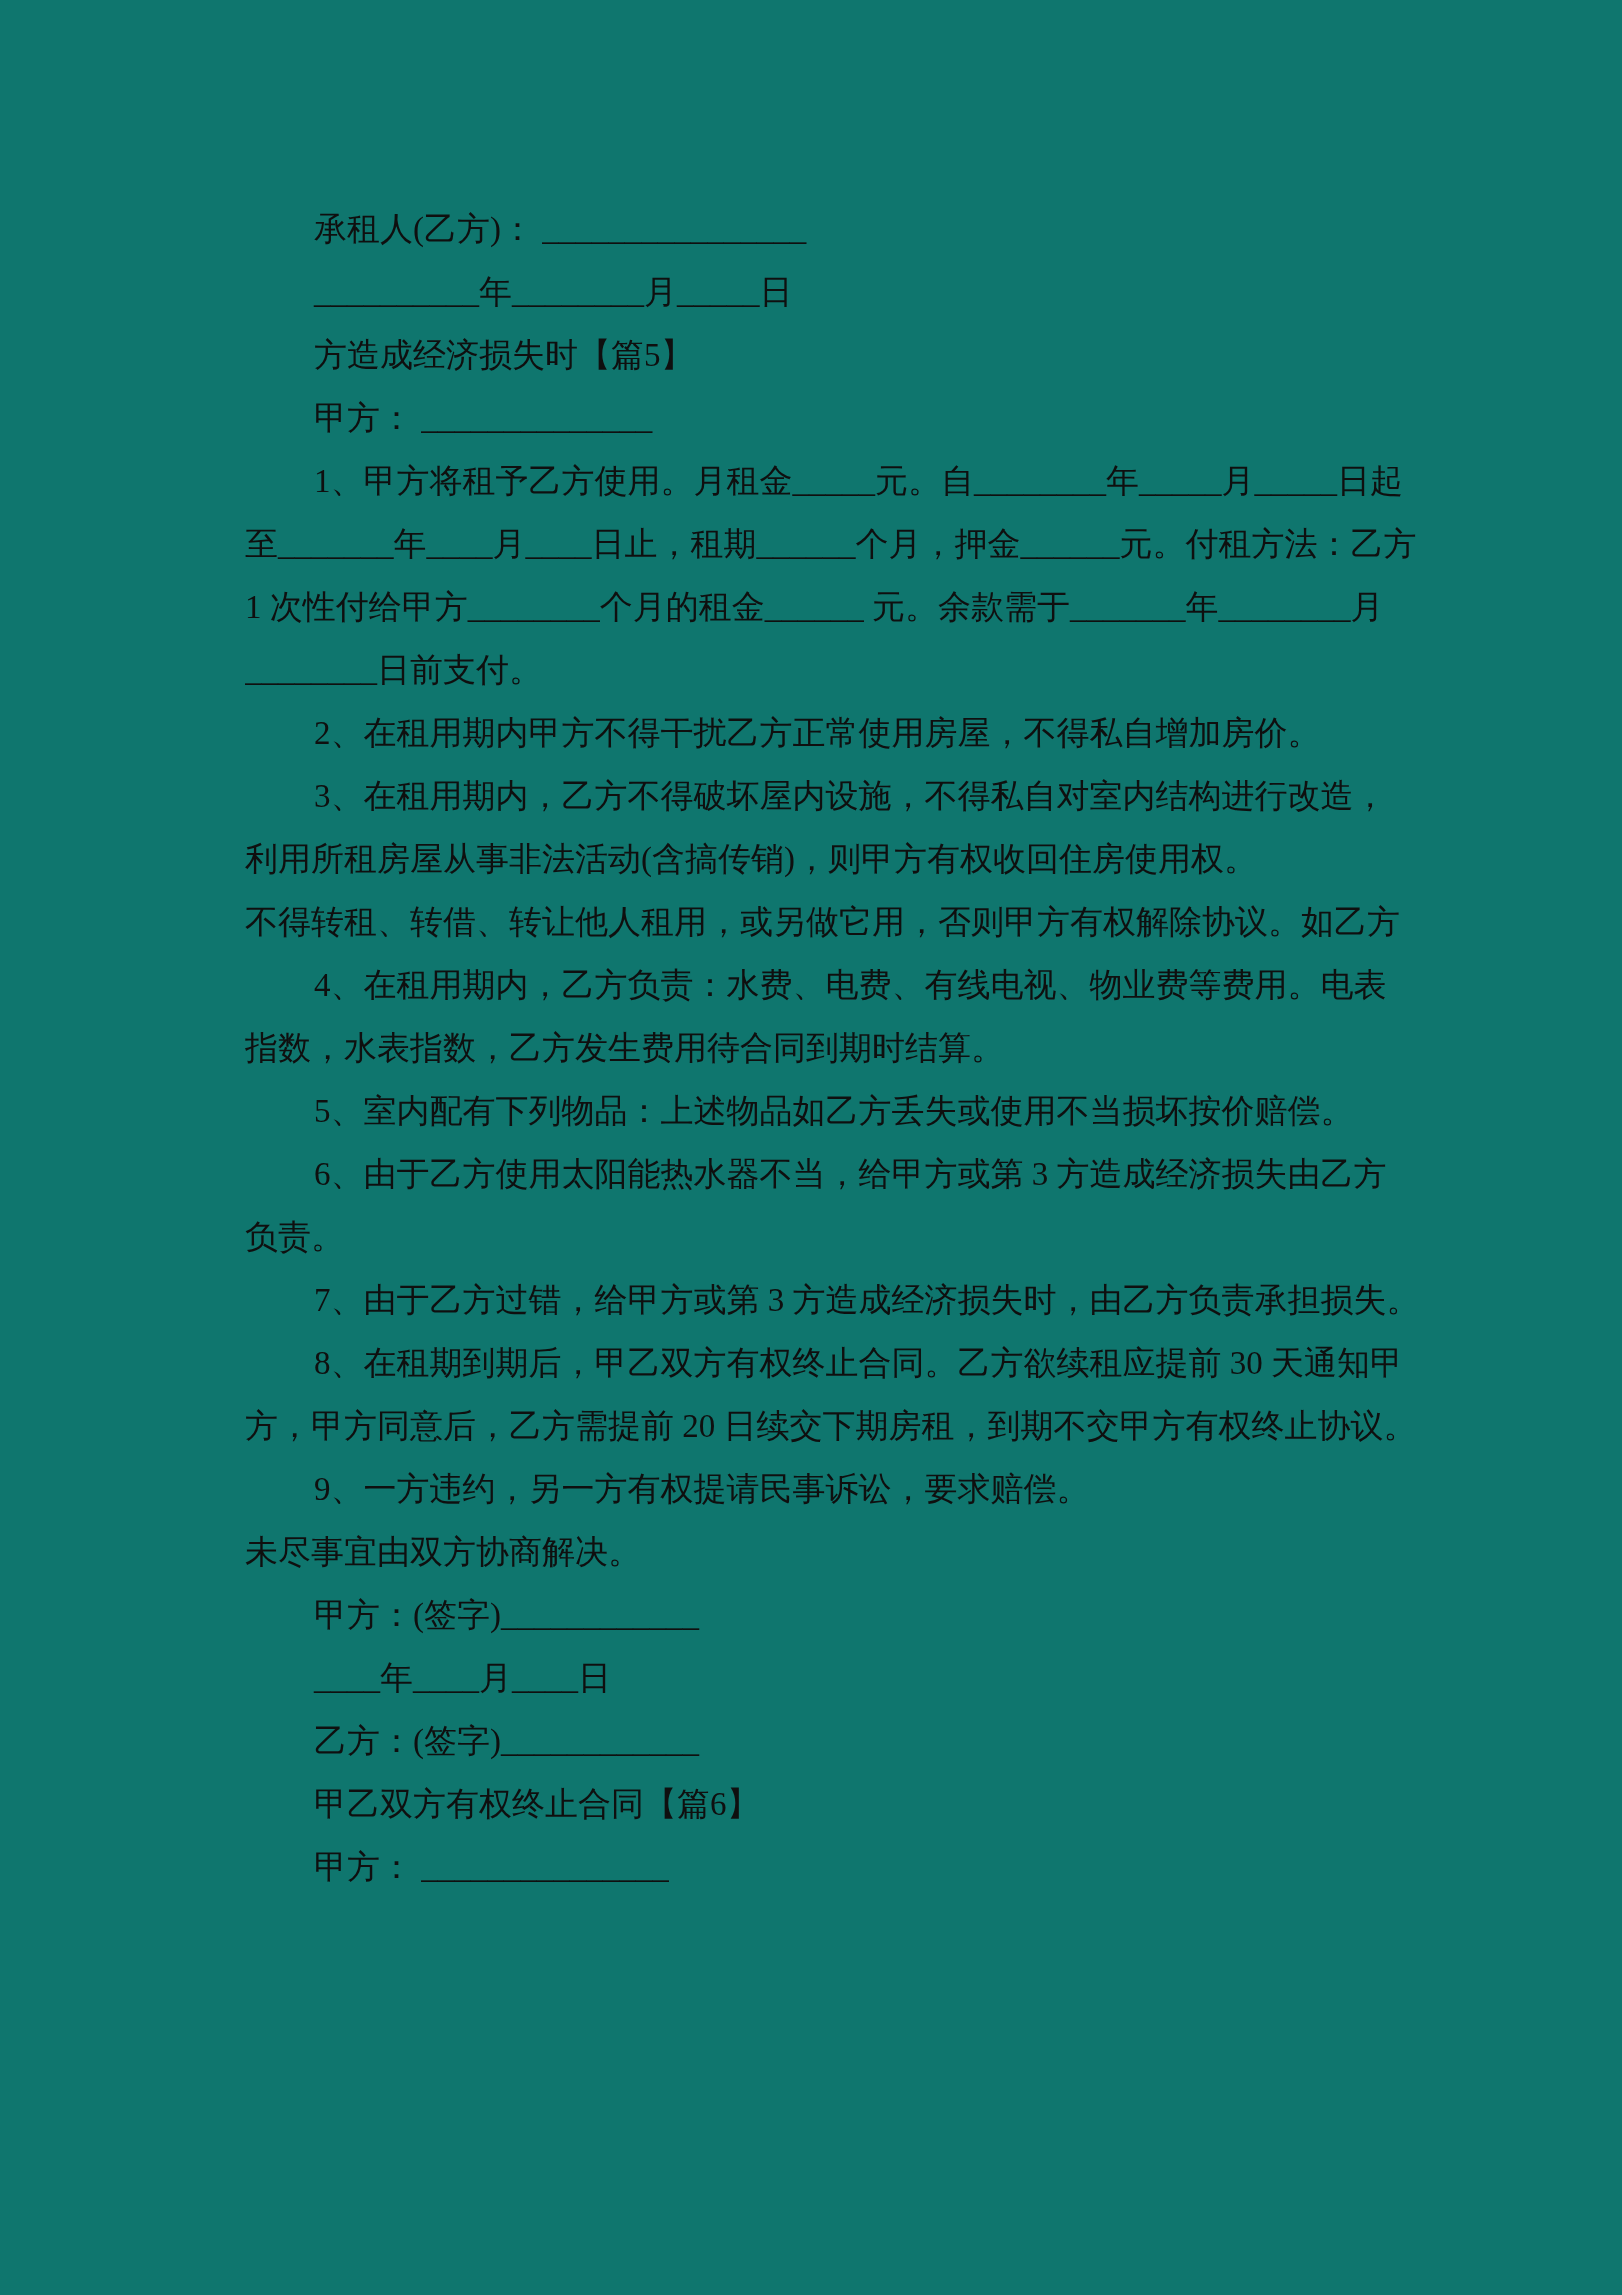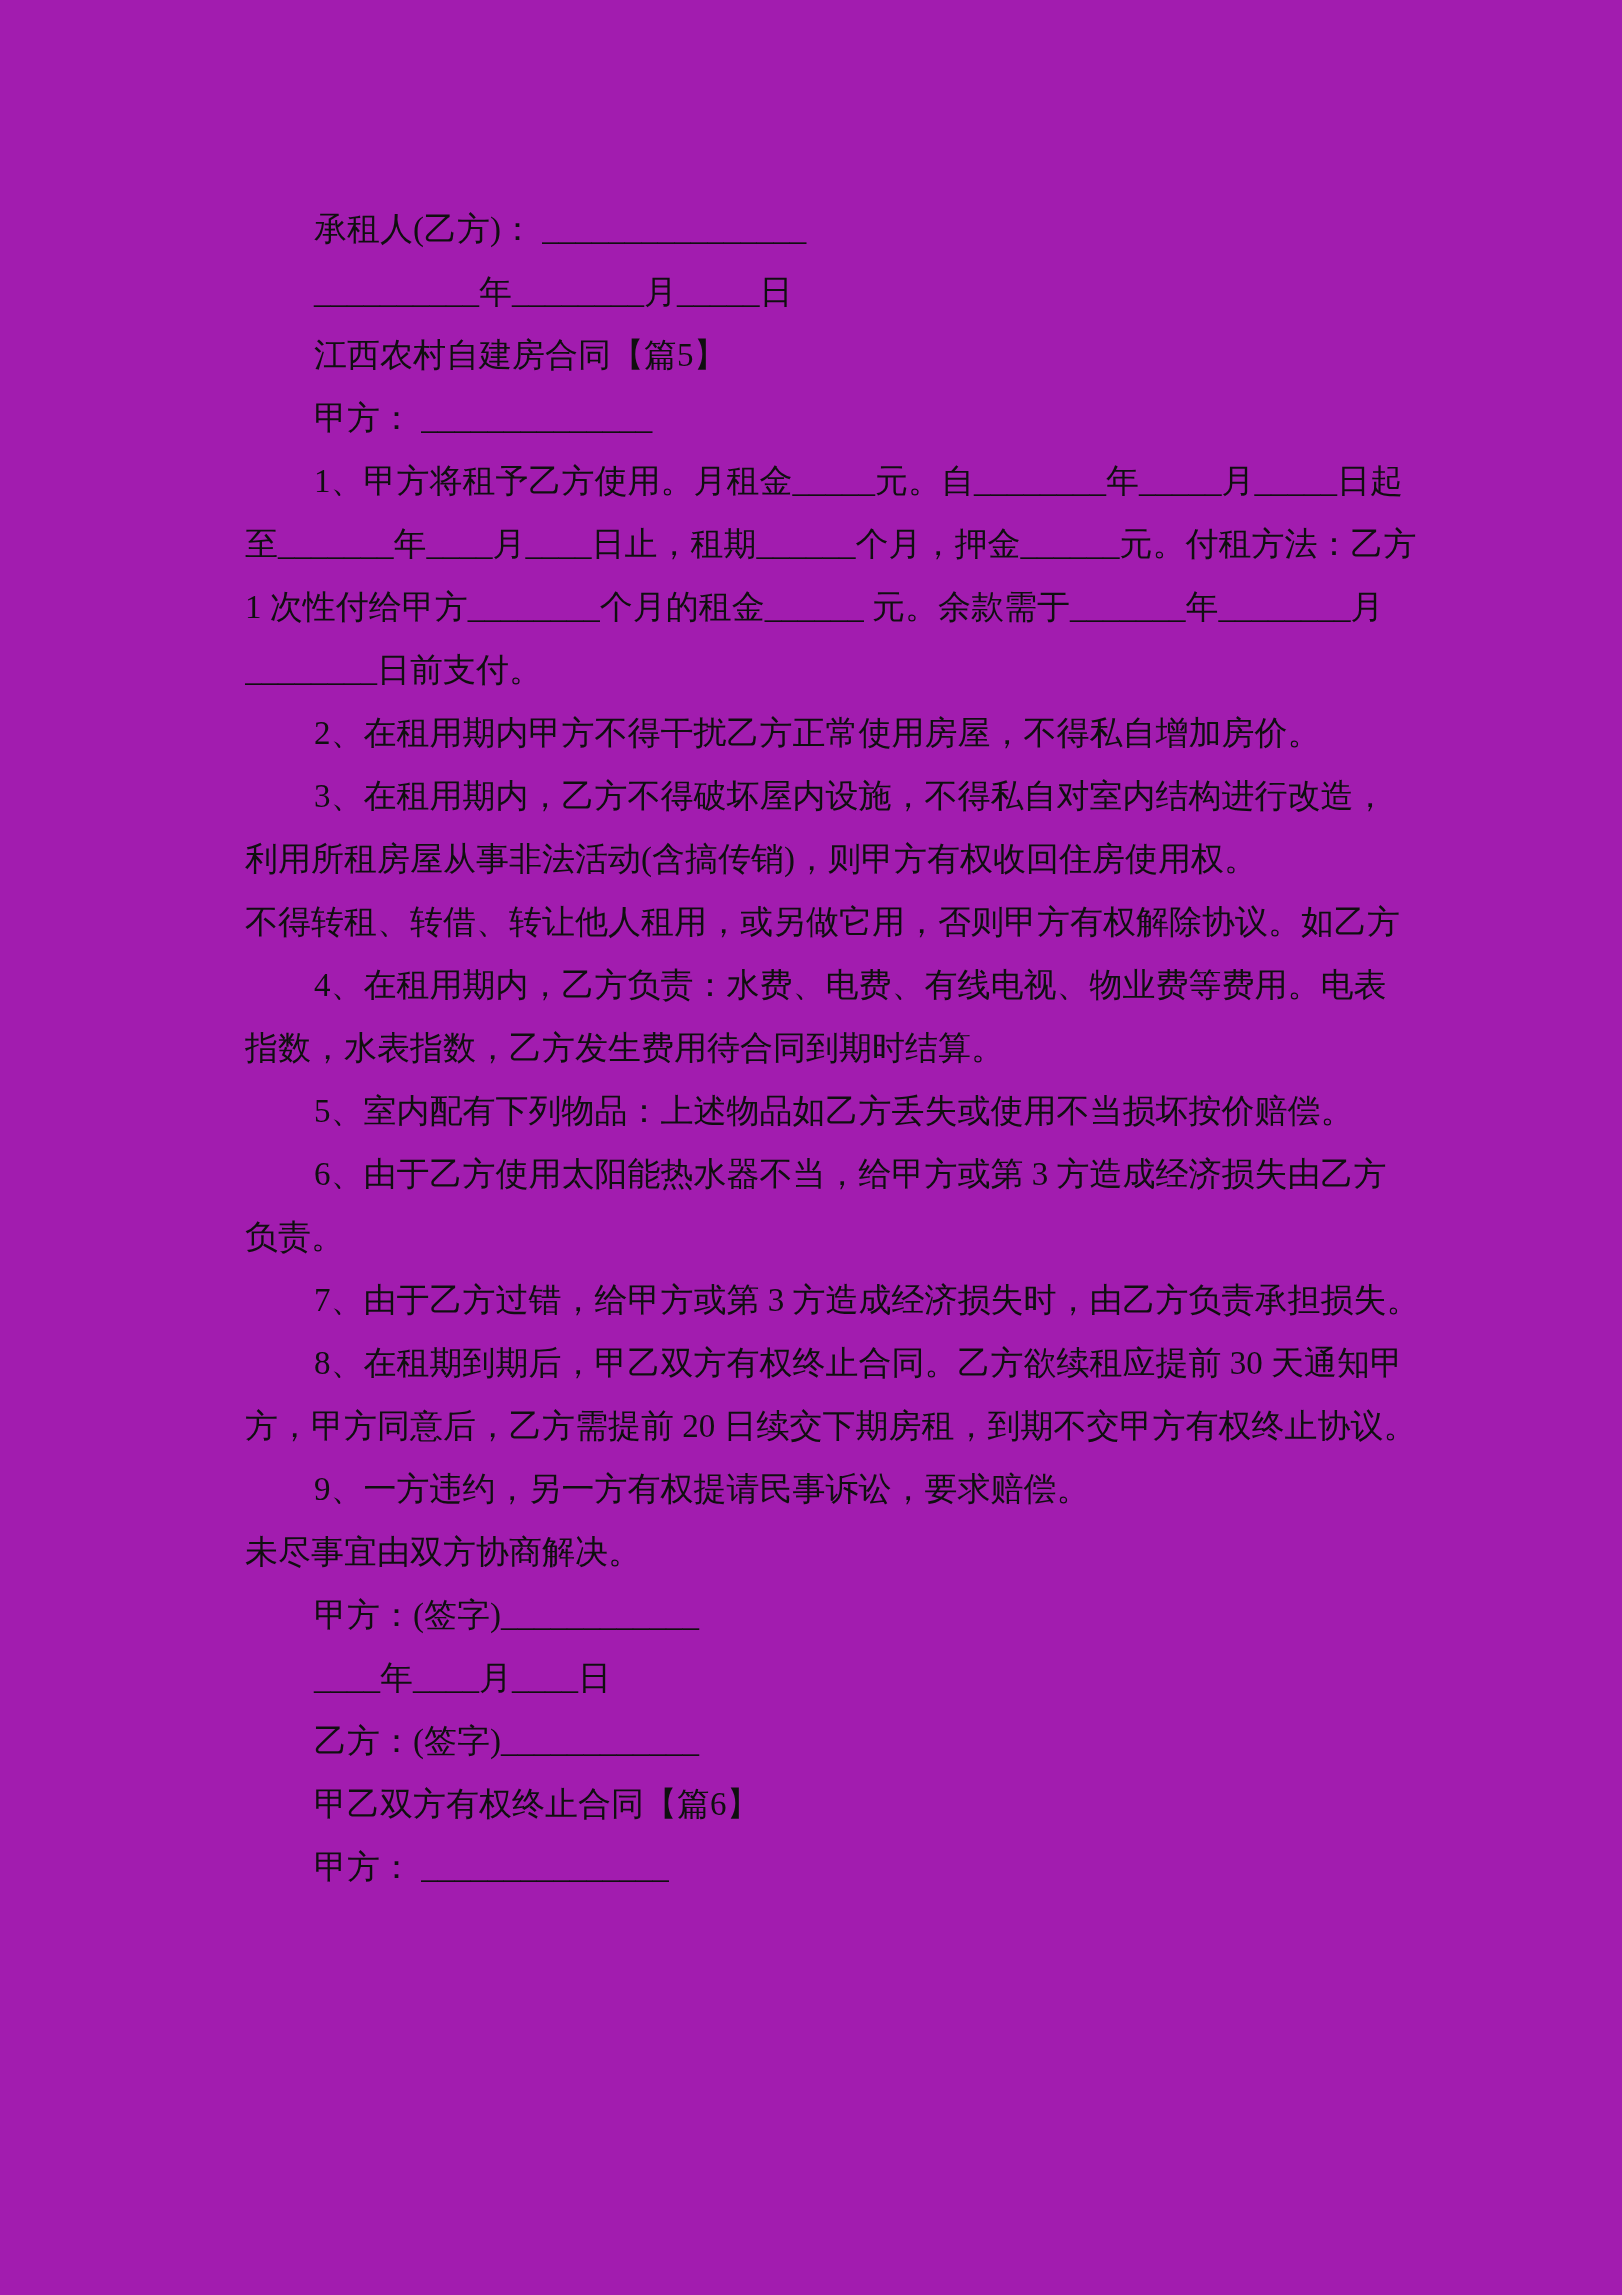--- a/index.html
+++ b/index.html
@@ -1,20 +1,20 @@
 <!DOCTYPE html>
 <html style="font-size:10.5px"><head>
 <meta charset="utf-8">
 <style>
   html, body { margin: 0; padding: 0; }
   .page {
     position: relative;
     width: 1623px;
     height: 2295px;
-    background: #a21caf;
+    background: #0f766e;
     color: #0f0f0f;
     font-family: "Liberation Serif", "DejaVu Serif", serif;
     overflow: hidden;
   }
   .content {
     position: absolute;
     left: 245px;
     top: 198px;
     width: 1186px;
   }
@@ -27,21 +27,21 @@
   }
   .indent { text-indent: 69px; }
 </style>
 </head>
 <body>
 
 <div class="page">
   <div class="content">
       <div class="line indent">承租人(乙方)： ________________</div>
       <div class="line indent">__________年________月_____日</div>
-      <div class="line indent">江西农村自建房合同【篇5】</div>
+      <div class="line indent">方造成经济损失时【篇5】</div>
       <div class="line indent">甲方： ______________</div>
       <div class="line indent">1、甲方将租予乙方使用。月租金_____元。自________年_____月_____日起</div>
       <div class="line">至_______年____月____日止，租期______个月，押金______元。付租方法：乙方</div>
       <div class="line">1 次性付给甲方________个月的租金______ 元。余款需于_______年________月</div>
       <div class="line">________日前支付。</div>
       <div class="line indent">2、在租用期内甲方不得干扰乙方正常使用房屋，不得私自增加房价。</div>
       <div class="line indent">3、在租用期内，乙方不得破坏屋内设施，不得私自对室内结构进行改造，</div>
       <div class="line">利用所租房屋从事非法活动(含搞传销)，则甲方有权收回住房使用权。</div>
       <div class="line">不得转租、转借、转让他人租用，或另做它用，否则甲方有权解除协议。如乙方</div>
       <div class="line indent">4、在租用期内，乙方负责：水费、电费、有线电视、物业费等费用。电表</div>

